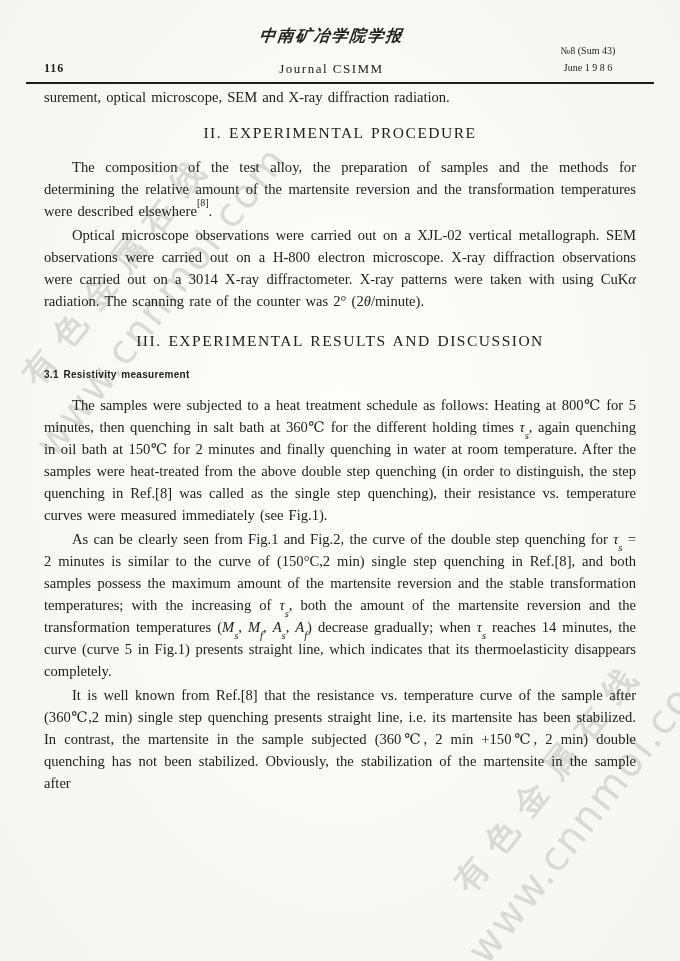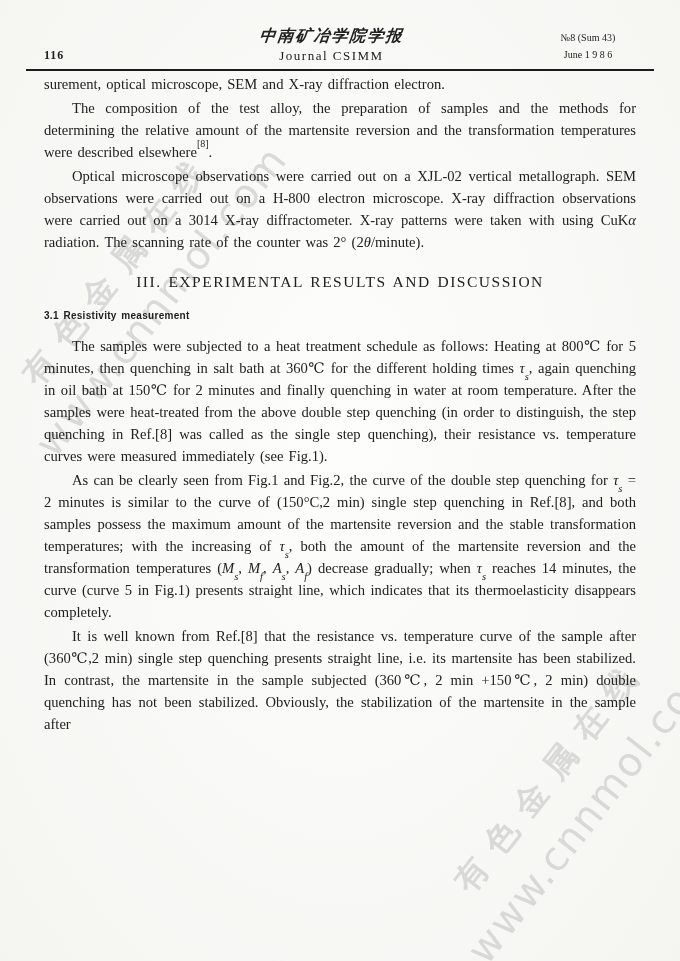--- a/index.html
+++ b/index.html
@@ -60,21 +60,21 @@
     font-size: 12px; font-weight: bold; letter-spacing: 1px;
     padding-bottom: 1px; padding-left: 16px;
   }
   .hdr-center { flex: 1; text-align: center; }
   .hdr-title-cn {
     font-size: 16px; font-weight: bold; font-style: italic;
     letter-spacing: 2px;
     transform: skewX(-6deg);
   }
   .hdr-title-en {
-    font-size: 13px; letter-spacing: 1.5px; margin-top: 1px;
+    font-size: 13px; letter-spacing: 1.5px; margin-top: 14px;
   }
   .hdr-right {
     width: 128px; text-align: center;
     font-size: 10px; line-height: 17px;
     padding-bottom: 1px;
   }
 
   
   .article {
     position: relative; z-index: 1;
@@ -127,22 +127,23 @@
       <div class="hdr-title-cn">中南矿冶学院学报</div>
       <div class="hdr-title-en">Journal  CSIMM</div>
     </div>
     <div class="hdr-right">
       <div>№8 (Sum 43)</div>
       <div>June  1 9 8 6</div>
     </div>
   </header>
 
   <main class="article">
-    <p class="para cont-line">surement, optical microscope, SEM and X-ray diffraction electron.</p>
+    <p class="para cont-line">surement, optical microscope, SEM and X-ray diffraction radiation.</p>
 
+    <h2 class="section-heading">II. EXPERIMENTAL PROCEDURE</h2>
 
     <p class="para indent"><span>The composition of the test alloy, the preparation of samples and the methods for determining the relative amount of the martensite reversion and the transformation temperatures were described elsewhere</span><sup>[8]</sup><span>.</span></p>
     <p class="para indent"><span>Optical microscope observations were carried out on a XJL-02 vertical metallograph. SEM observations were carried out on a H-800 electron microscope. X-ray diffraction observations were carried out on a 3014 X-ray diffractometer. X-ray patterns were taken with using CuK</span><span class="it">α</span><span> radiation. The scanning rate of the counter was 2° (2</span><span class="it">θ</span><span>/minute).</span></p>
 
     <h2 class="section-heading sp">III. EXPERIMENTAL RESULTS AND DISCUSSION</h2>
     <h3 class="sub-heading">3.1 Resistivity measurement</h3>
 
     <p class="para indent"><span>The samples were subjected to a heat treatment schedule as follows: Heating at 800℃ for 5 minutes, then quenching in salt bath at 360℃ for the different holding times </span><span class="it">τ</span><sub class="it">s</sub><span>, again quenching in oil bath at 150℃ for 2 minutes and finally quenching in water at room temperature. After the samples were heat-treated from the above double step quenching (in order to distinguish, the step quenching in Ref.[8] was called as the single step quenching), their resistance vs. temperature curves were measured immediately (see Fig.1).</span></p>
     <p class="para indent"><span>As can be clearly seen from Fig.1 and Fig.2, the curve of the double step quenching for </span><span class="it">τ</span><sub class="it">s</sub><span> = 2 minutes is similar to the curve of (150°C,2 min) single step quenching in Ref.[8], and both samples possess the maximum amount of the martensite reversion and the stable transformation temperatures; with the increasing of </span><span class="it">τ</span><sub class="it">s</sub><span>, both the amount of the martensite reversion and the transformation temperatures (</span><span class="it">M</span><sub class="it">s</sub><span>, </span><span class="it">M</span><sub class="it">f</sub><span>, </span><span class="it">A</span><sub class="it">s</sub><span>, </span><span class="it">A</span><sub class="it">f</sub><span>) decrease gradually; when </span><span class="it">τ</span><sub class="it">s</sub><span> reaches 14 minutes, the curve (curve 5 in Fig.1) presents straight line, which indicates that its thermoelasticity disappears completely.</span></p>
     <p class="para indent"><span>It is well known from Ref.[8] that the resistance vs. temperature curve of the sample after (360℃,2 min) single step quenching presents straight line, i.e. its martensite has been stabilized. In contrast, the martensite in the sample subjected (360℃, 2 min +150℃, 2 min) double quenching has not been stabilized. Obviously, the stabilization of the martensite in the sample after</span></p>

